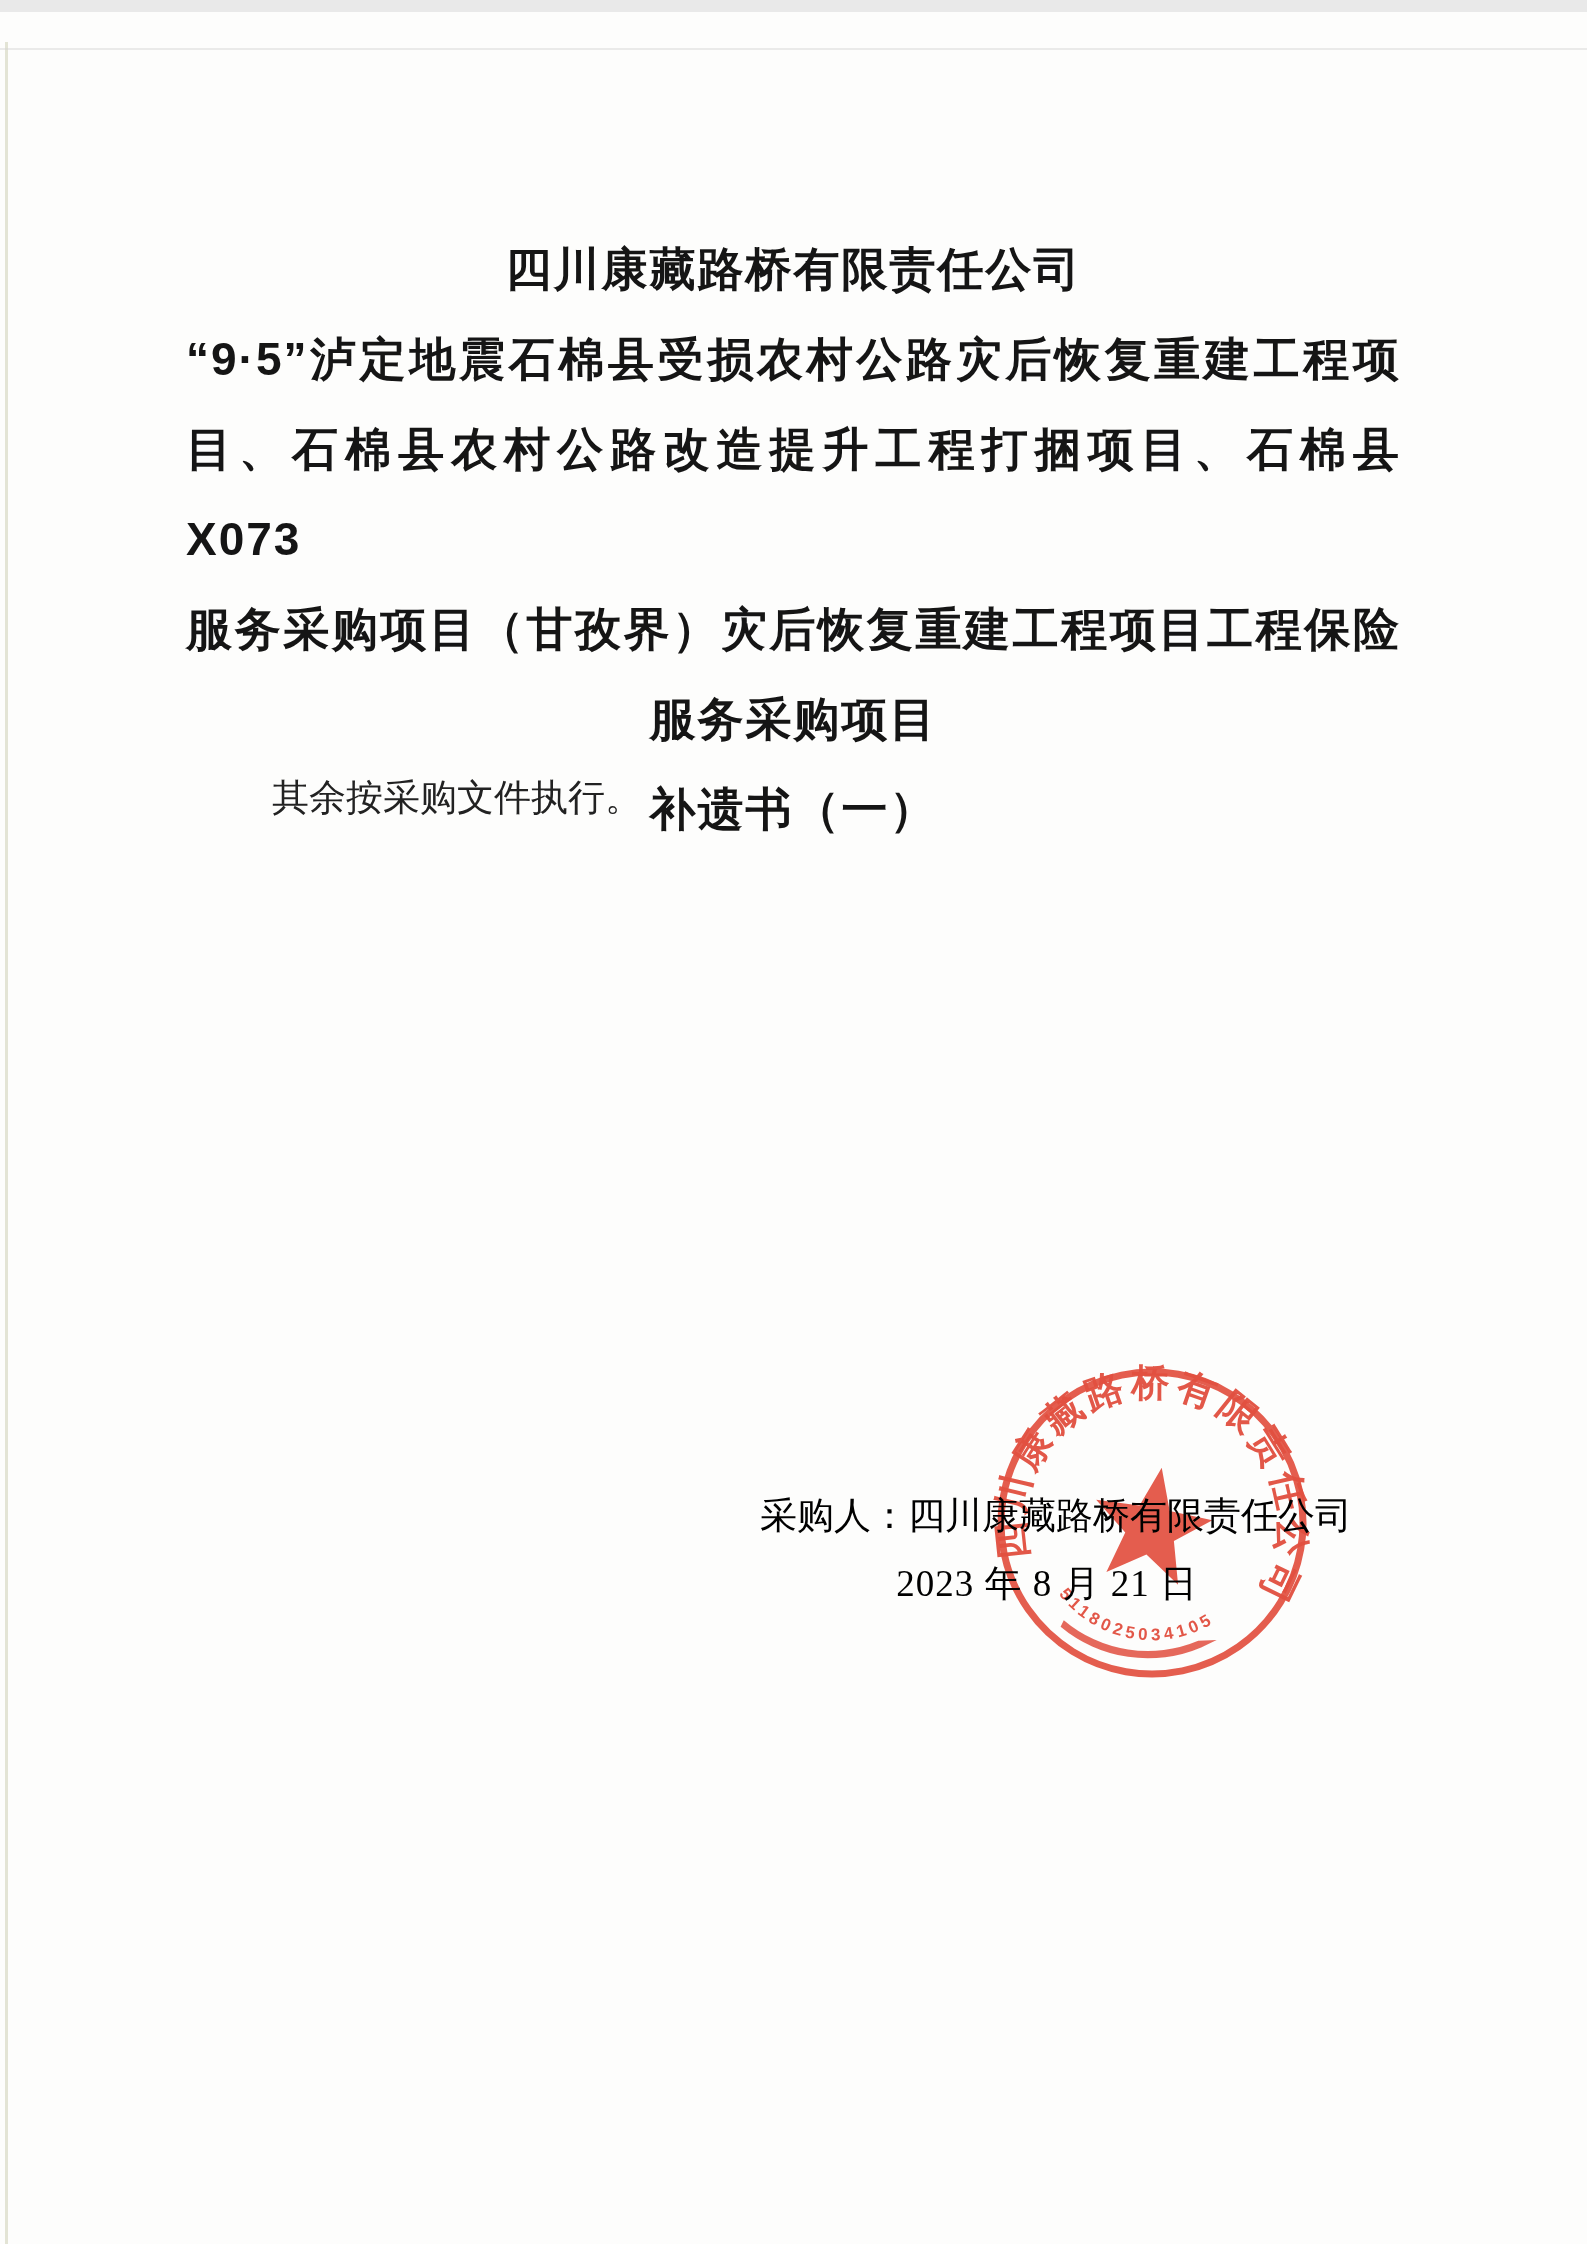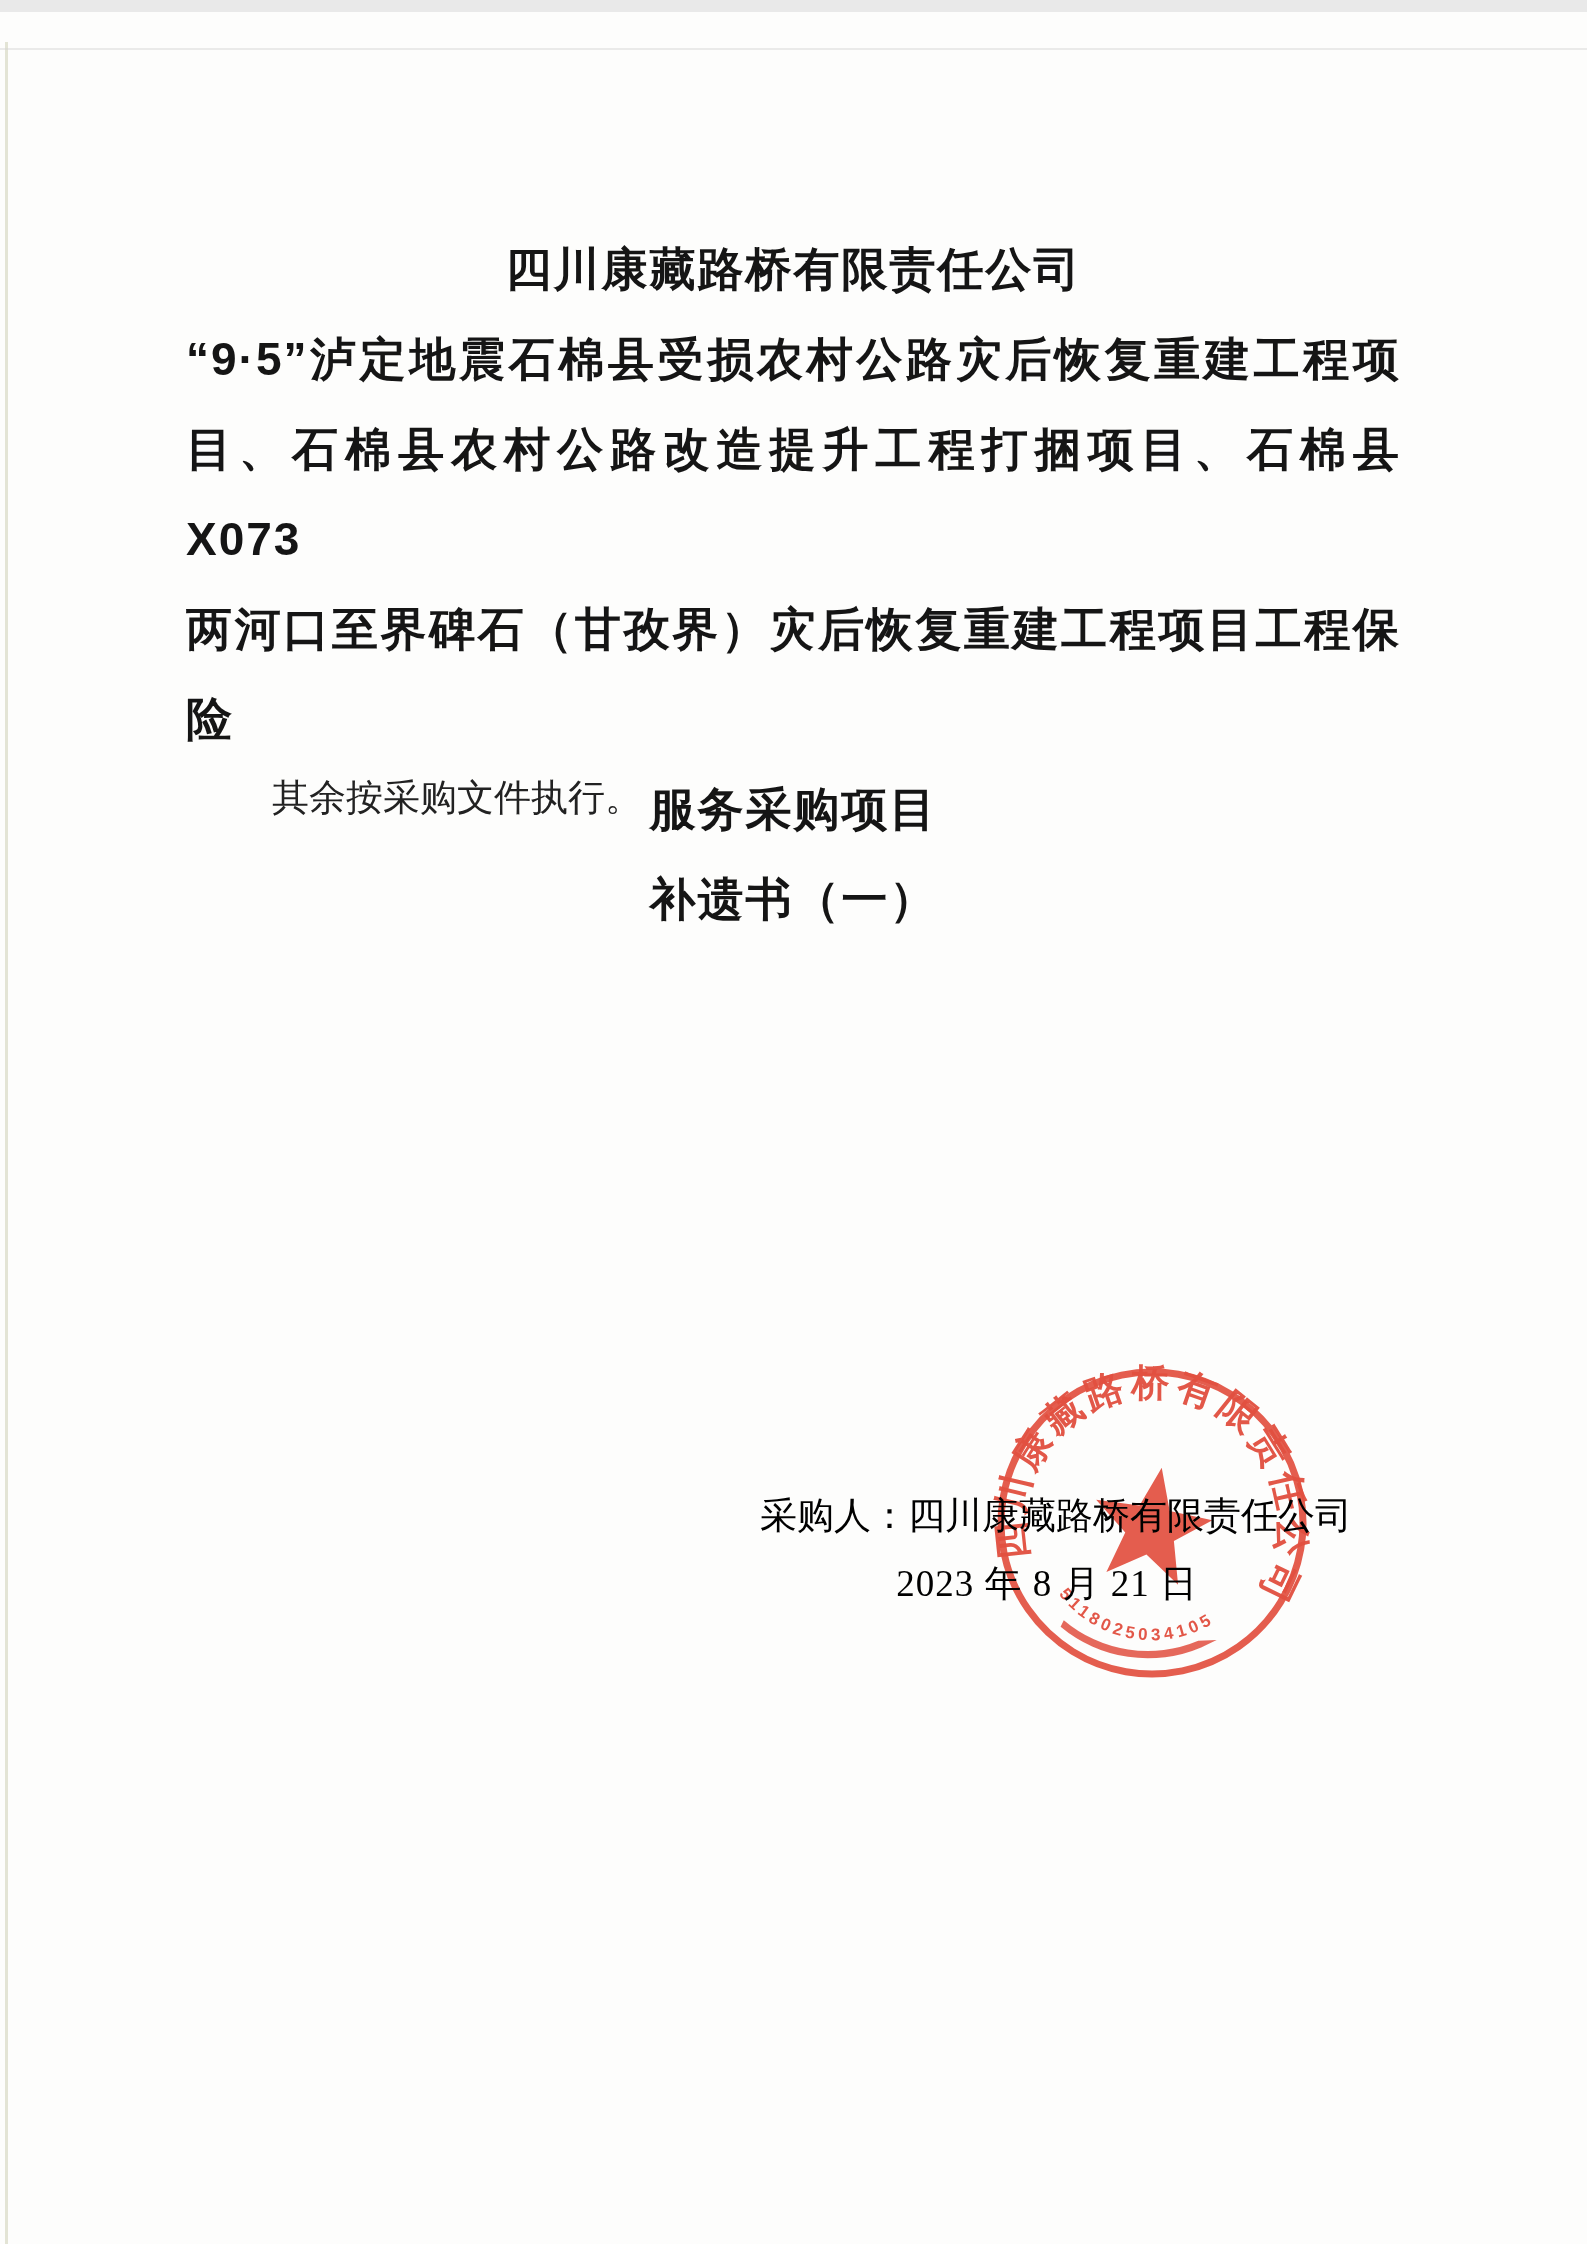--- a/index.html
+++ b/index.html
@@ -108,21 +108,21 @@
 </style>
 </head>
 <body>
 
 <div class="page">
 
   <div class="title-block">
     <div class="title-line centered">四川康藏路桥有限责任公司</div>
     <div class="title-line stretched">“9·5”泸定地震石棉县受损农村公路灾后恢复重建工程项</div>
     <div class="title-line stretched">目、石棉县农村公路改造提升工程打捆项目、石棉县X073</div>
-    <div class="title-line stretched">两河口至界碑石（甘孜界）灾后恢复重建工程项目工程保险</div>
+    <div class="title-line stretched">服务采购项目（甘孜界）灾后恢复重建工程项目工程保险</div>
     <div class="title-line centered">服务采购项目</div>
     <div class="title-line centered">补遗书（一）</div>
   </div>
 
   <div class="body-block">
     <p class="para">其余按采购文件执行。</p>
   </div>
 
   <div class="signature-block">
     <div><span>采购人：</span><span>四川康藏路桥有限责任公司</span></div>

